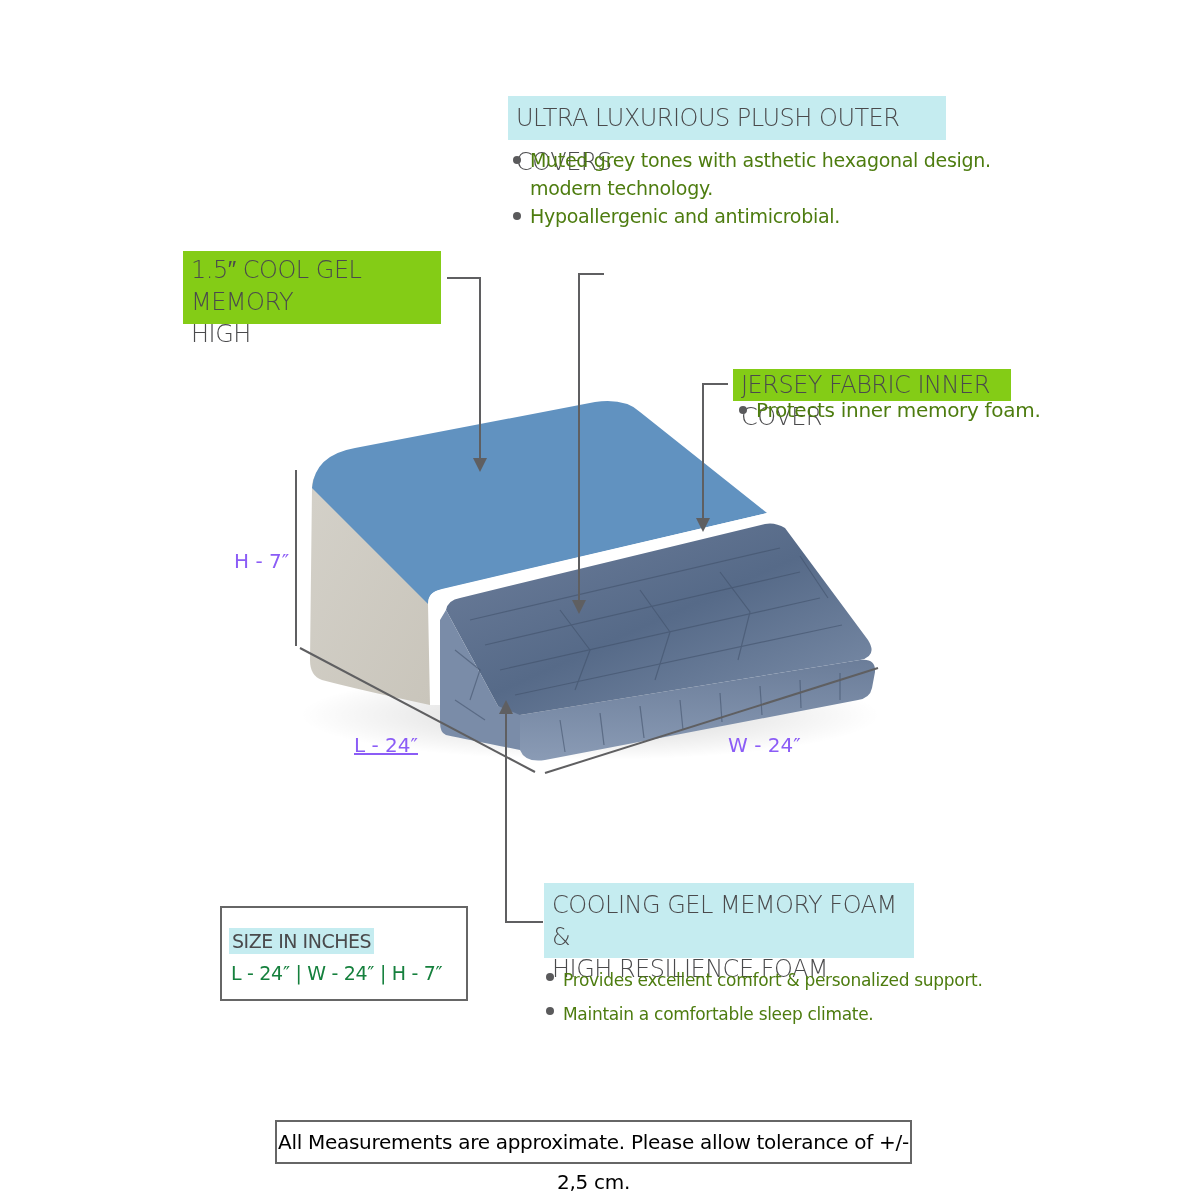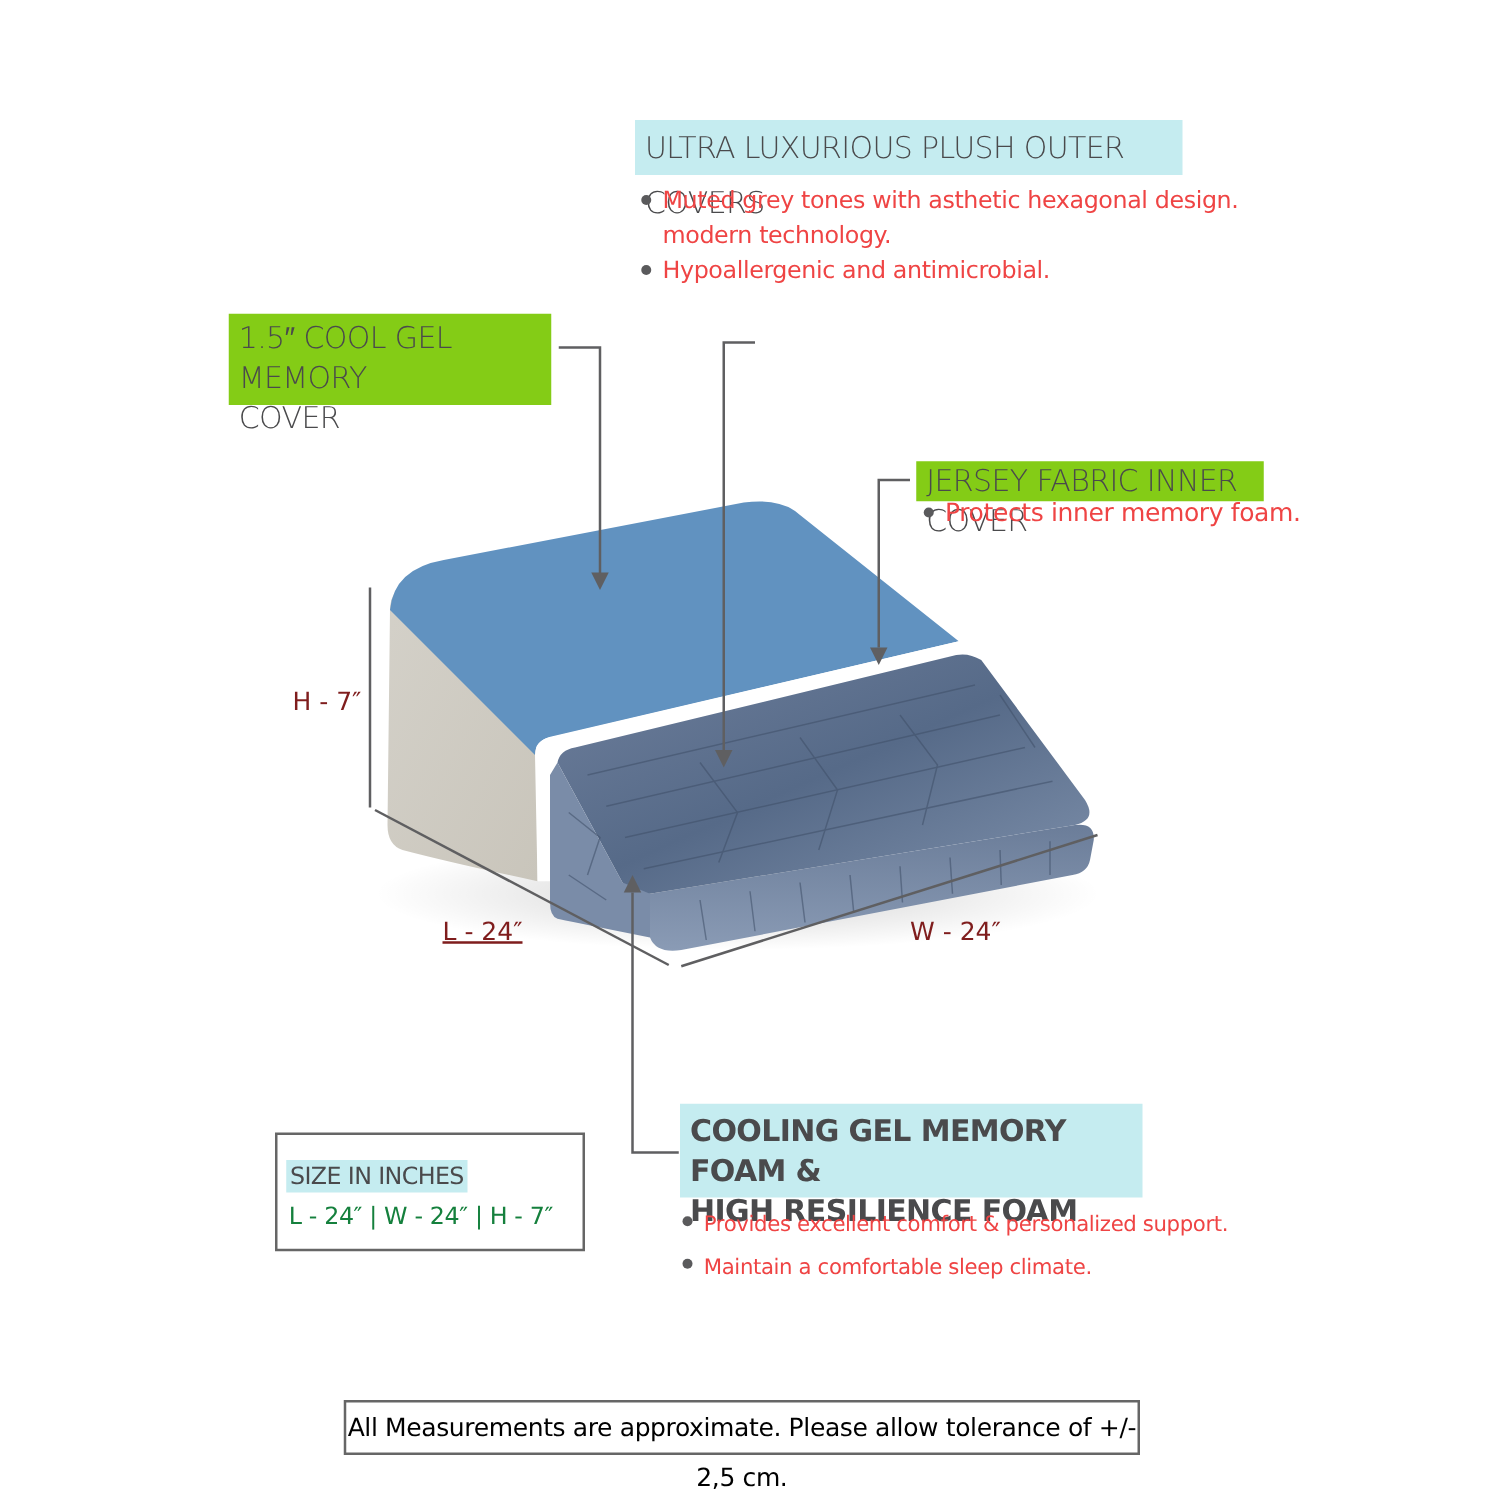--- a/index.html
+++ b/index.html
@@ -4,25 +4,25 @@
 <style>
   html, body { margin: 0; padding: 0; background: #ffffff; }
   body { width: 1200px; height: 1200px; position: relative; overflow: hidden;
          font-family: "DejaVu Sans", "Liberation Sans", sans-serif; color: #4d4d4f; }
   .abs { position: absolute; }
   .label-box { position: absolute; padding: 0 8px; line-height: 32px; font-size: 24px;
                color: #4a4a4c; letter-spacing: -0.5px; font-weight: 300; }
   .cyan { background: #c5ecf0; }
   .cream { background: #84cc16; }
   .bullets { position: absolute; margin: 0; padding: 0; list-style: none; font-size: 19px;
-             color: #ef4444; letter-spacing: -0.3px; }
+             color: #4d7c0f; letter-spacing: -0.3px; }
   .bullets li { position: relative; padding-left: 18px; }
   .bullets li::before { content: ""; position: absolute; left: 1px; width: 8px; height: 8px;
                         border-radius: 50%; background: #5a5a5c; top: 10px; }
-  .dim-label { position: absolute; font-size: 20px; color: #7f1d1d; letter-spacing: 0px; }
+  .dim-label { position: absolute; font-size: 20px; color: #8b5cf6; letter-spacing: 0px; }
   svg.diagram { position: absolute; left: 0; top: 0; }
   .size-box { position: absolute; left: 220px; top: 906px; width: 248px; height: 95px;
               border: 2px solid #666; box-sizing: border-box; }
   .note-box { position: absolute; left: 275px; top: 1120px; width: 637px; height: 44px;
               border: 2px solid #666; box-sizing: border-box; font-size: 20px;
               color: #000000; text-align: center; line-height: 40px; letter-spacing: -0.3px; }
 </style>
 </head>
 <body>
 
@@ -104,29 +104,29 @@
 
 <div class="label-box cyan" style="left:508px; top:96px; width:422px; height:44px; line-height:44px;">ULTRA LUXURIOUS PLUSH OUTER COVERS</div>
 <ul class="bullets" style="left:512px; top:146px; line-height:28px;">
   <li>Muted grey tones with asthetic hexagonal design.</li>
   <li class="nodot" style="padding-left:18px;">modern technology.</li>
   <li>Hypoallergenic and antimicrobial.</li>
 </ul>
 
 <div class="label-box cream" style="left:183px; top:251px; width:242px; height:70px; line-height:32px; padding-top:3px;">
   <div>1.5″ COOL GEL MEMORY</div>
-  <div>COVER</div>
+  <div>HIGH</div>
 </div>
 
 <div class="label-box cream" style="left:733px; top:369px; width:262px; height:32px; line-height:32px;">JERSEY FABRIC INNER COVER</div>
 <ul class="bullets" style="left:738px; top:396px; line-height:28px; font-size:20px;">
   <li>Protects inner memory foam.</li>
 </ul>
 
-<div class="label-box cyan" style="left:544px; top:883px; width:370px; height:75px; line-height:32px; padding-top:6px; box-sizing:border-box;font-weight:bold;">
+<div class="label-box cyan" style="left:544px; top:883px; width:370px; height:75px; line-height:32px; padding-top:6px; box-sizing:border-box;">
   <div>COOLING GEL MEMORY FOAM &amp;</div>
   <div>HIGH RESILIENCE FOAM</div>
 </div>
 <ul class="bullets" style="left:545px; top:963px; line-height:34px; font-size:17px;">
   <li>Provides excellent comfort &amp; personalized support.</li>
   <li>Maintain a comfortable sleep climate.</li>
 </ul>
 
 <div class="dim-label" style="left:234px; top:549px;">H - 7″</div>
 <div class="dim-label" style="left:354px; top:733px;text-decoration:underline;">L - 24″</div>

